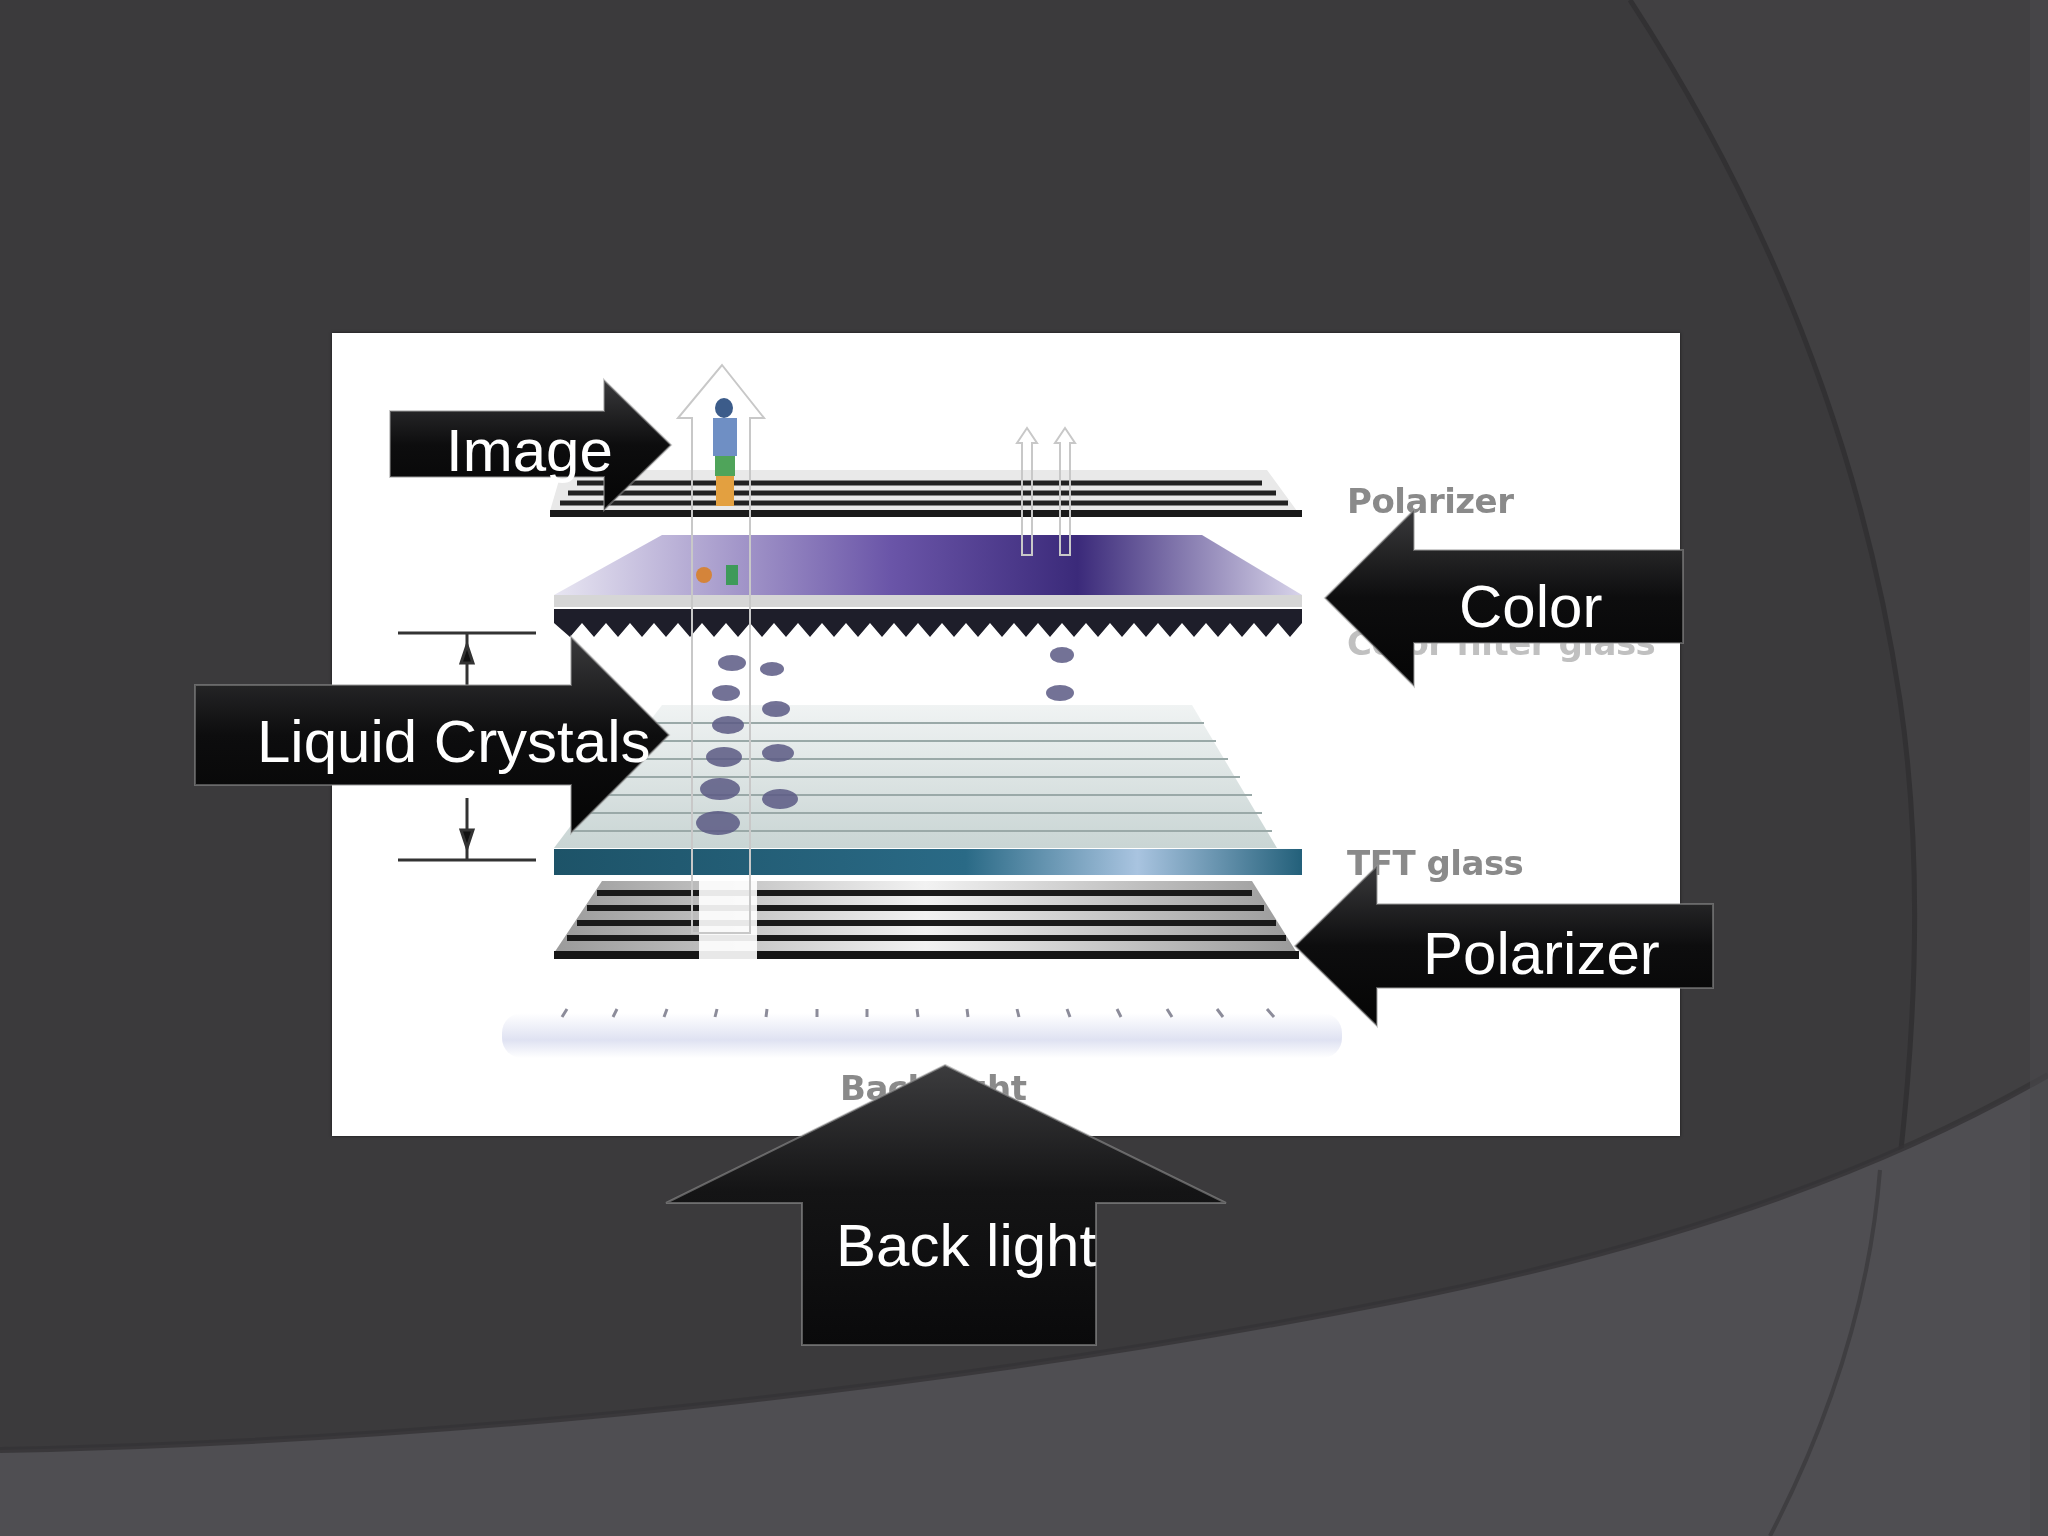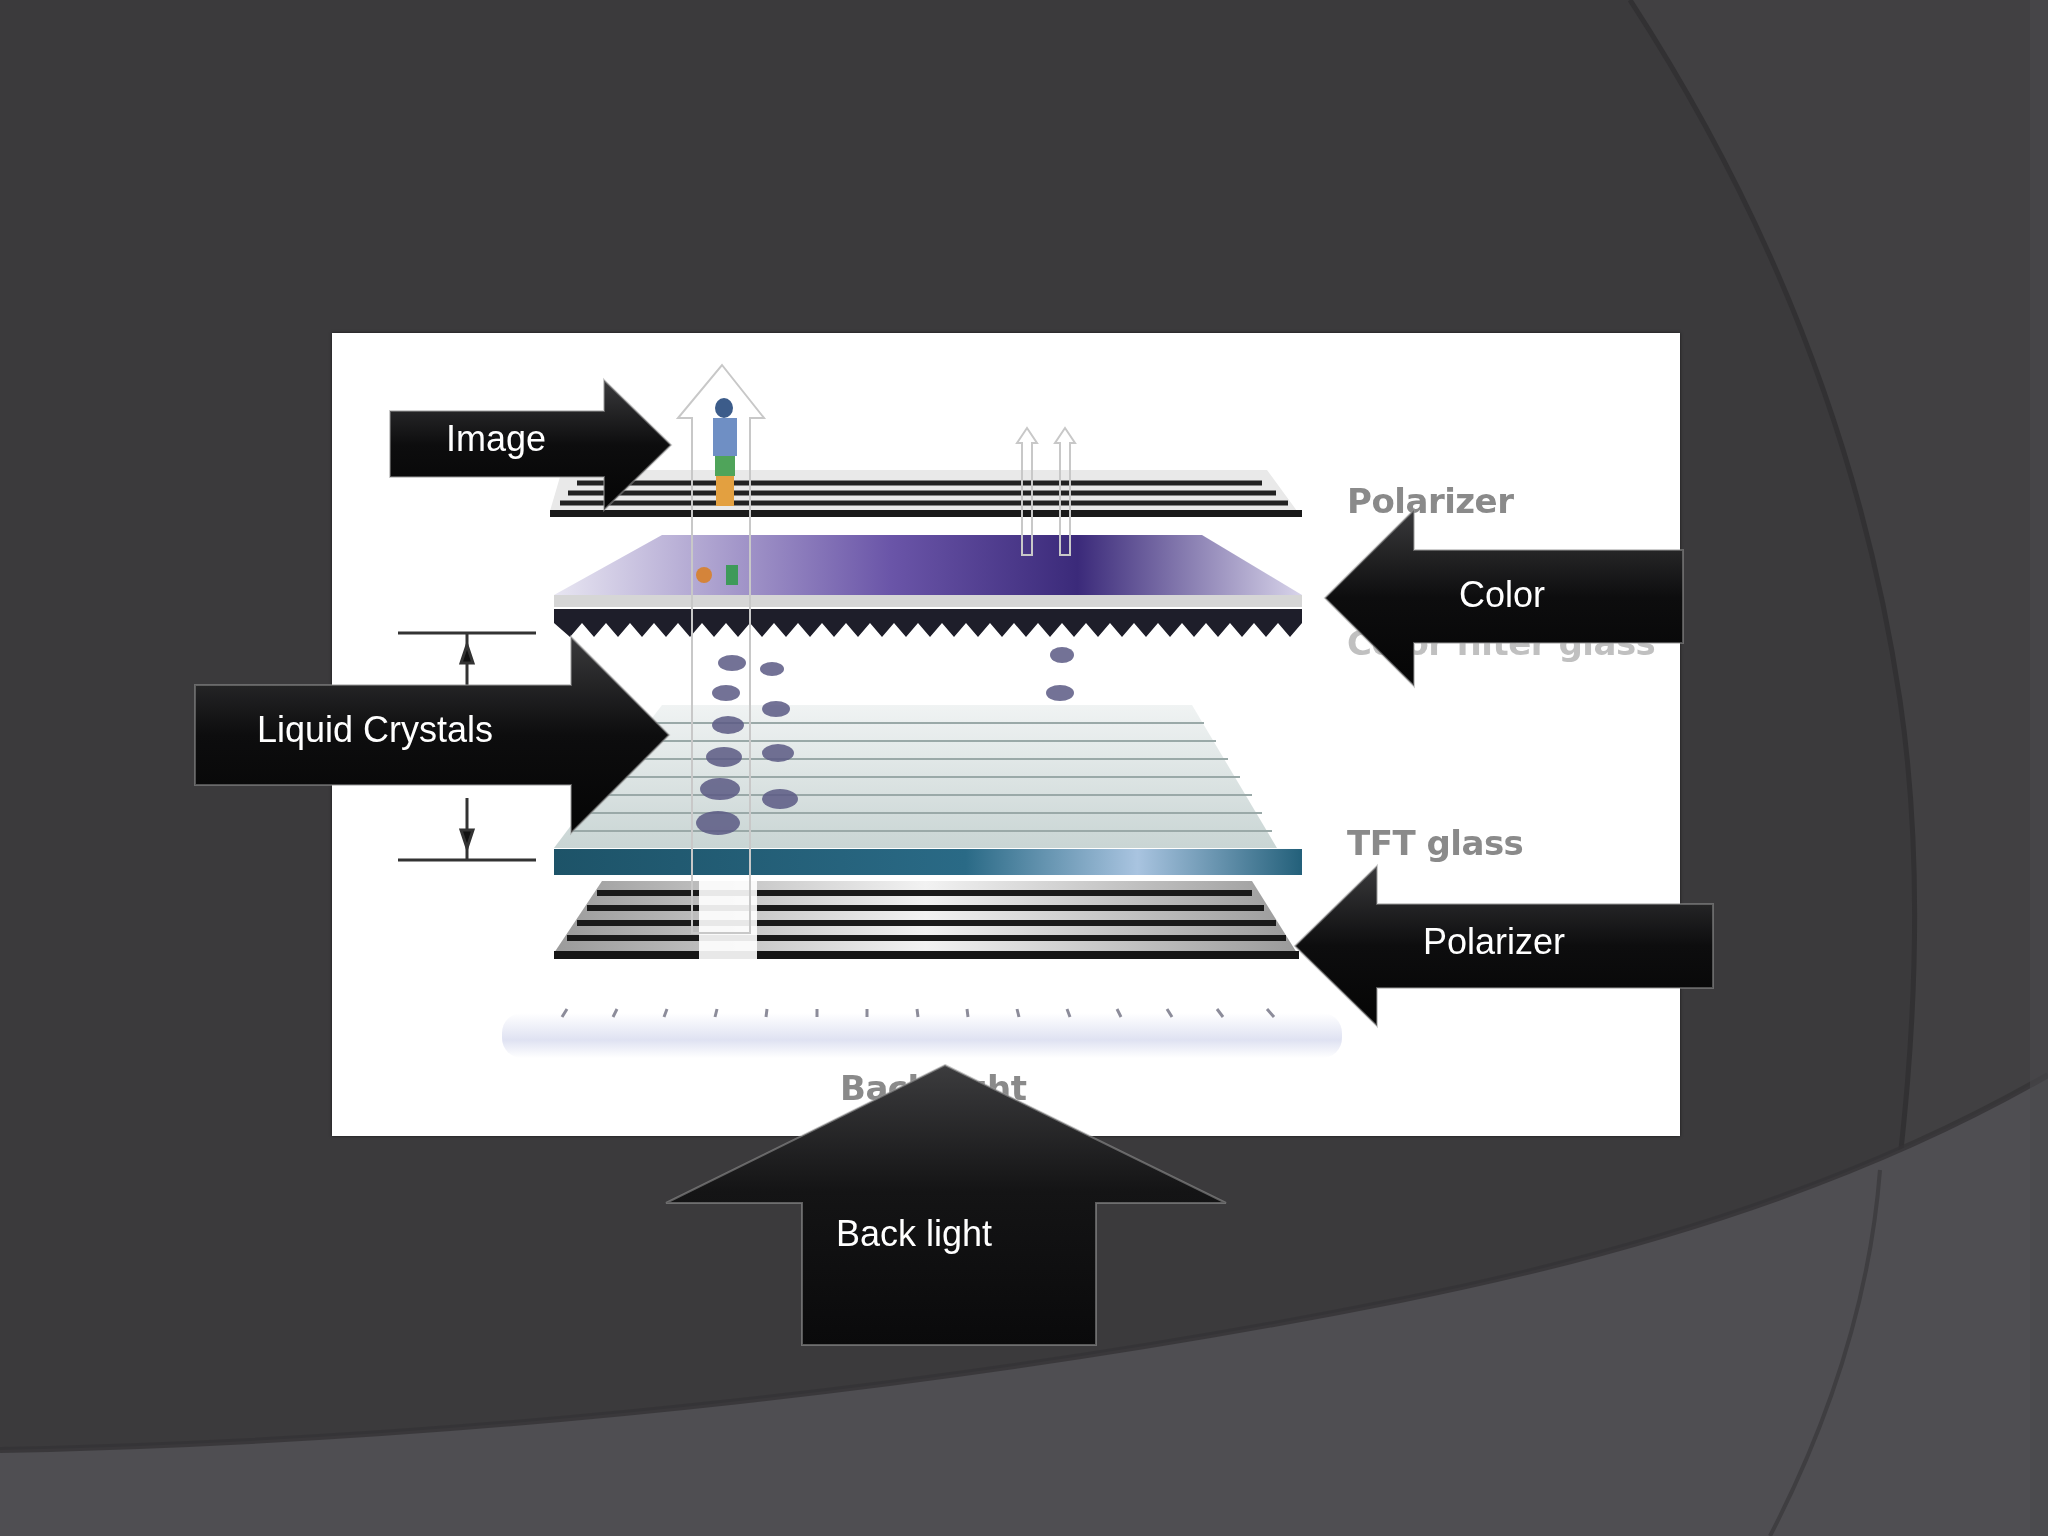--- a/index.html
+++ b/index.html
@@ -16,21 +16,21 @@
     }
     #figure svg { position: absolute; left: 0; top: 0; }
     .fig-label {
       position: absolute; font-family: "DejaVu Sans", sans-serif;
       font-size: 34px; color: #8a8a8a; font-weight: bold; letter-spacing: -0.5px;
       filter: blur(0.6px);
     }
     .callout { position: absolute; }
     .callout svg { position: absolute; left: 0; top: 0; overflow: visible; }
     .callout-text {
-      position: absolute; color: #ffffff; font-size: 36px;
+      position: absolute; color: #ffffff; font-size: 60px;
       font-family: "Liberation Sans", sans-serif; white-space: nowrap;
       text-align: center; line-height: 1;
     }
   </style>
 </head>
 <body>
 
 <svg id="slide-bg" viewBox="0 0 2048 1536" width="2048" height="1536">
   <defs>
     <linearGradient id="shadeEdge" x1="0" y1="0" x2="1" y2="0">
@@ -178,21 +178,21 @@
       <line x1="66" y1="527" x2="204" y2="527"></line>
       <line x1="135" y1="300" x2="135" y2="360"></line>
       <line x1="135" y1="465" x2="135" y2="527"></line>
       <polygon points="135,312 129,330 141,330"></polygon>
       <polygon points="135,515 129,497 141,497"></polygon>
     </g>
   </svg>
 
   <span class="fig-label" style="left:1015px; top:148px;">Polarizer</span>
   <span class="fig-label" style="left:1015px; top:290px; color:#c0c0c0;">Color filter glass</span>
-  <span class="fig-label" style="left:1015px; top:490px;">TFT glass</span>
+  <span class="fig-label" style="left:1015px; top:510px;">TFT glass</span>
   <span class="fig-label" style="left:508px; top:735px;">Back light</span>
 </div>
 
 <div class="callout" style="left:388px; top:378px; width:285px; height:134px;">
   <svg width="285" height="134" viewBox="0 0 285 134">
     <defs>
       <linearGradient id="blk1" x1="0" y1="0" x2="0" y2="1">
         <stop offset="0" stop-color="#3a3a3c"></stop>
           <stop offset="0.5" stop-color="#0d0d0e"></stop>
           <stop offset="1" stop-color="#050505"></stop>

